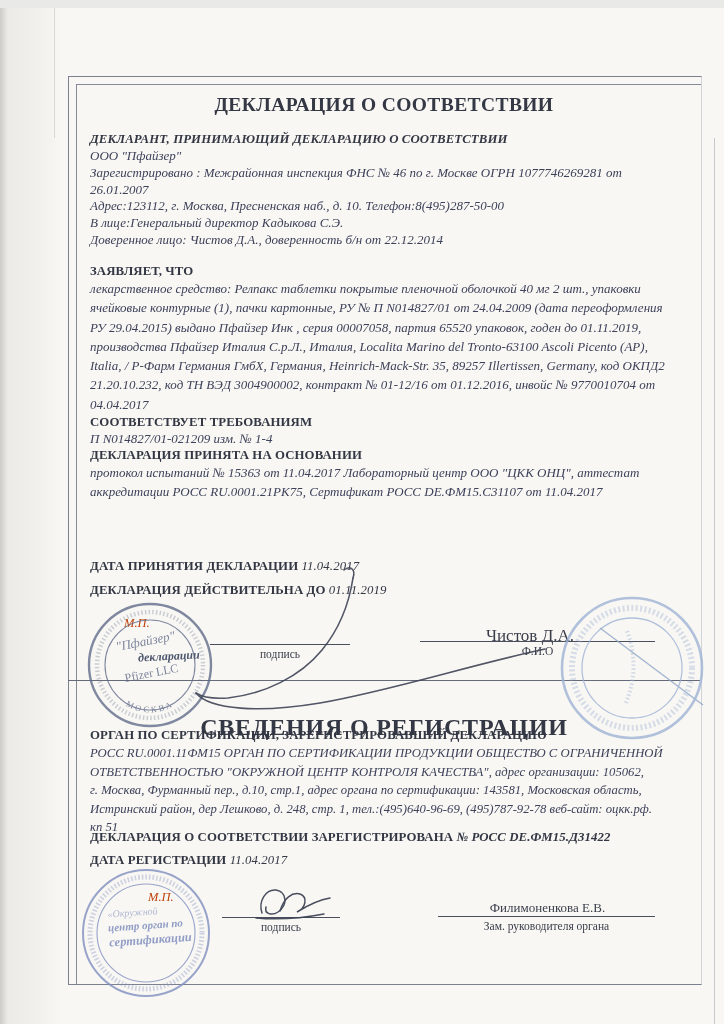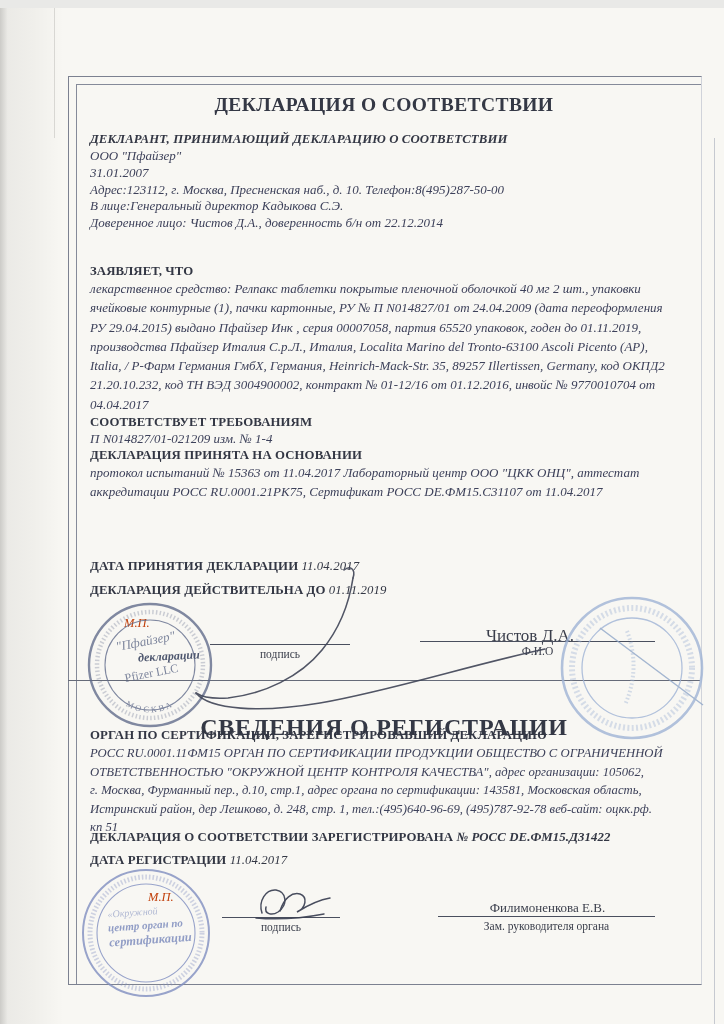--- a/index.html
+++ b/index.html
@@ -40,21 +40,22 @@
   <div class="abs frame">
     <div class="frame-inner"></div>
   </div>
   <div class="abs divider"></div>
 
   <div class="abs doc-title">ДЕКЛАРАЦИЯ О СООТВЕТСТВИИ</div>
 
   <div class="abs h" style="left:90px;top:124px;font-style:italic;">ДЕКЛАРАНТ, ПРИНИМАЮЩИЙ ДЕКЛАРАЦИЮ О СООТВЕТСТВИИ</div>
   <div class="abs it" style="left:90px;top:140px;line-height:16.8px;">
     <div class="line">ООО "Пфайзер"</div>
-    <div class="line">31.01.2007</div>
+    <div class="line">Зарегистрировано : Межрайонная инспекция ФНС № 46 по г. Москве ОГРН 1077746269281 от</div>
+    <div class="line">26.01.2007</div>
     <div class="line">Адрес:123112, г. Москва, Пресненская наб., д. 10. Телефон:8(495)287-50-00</div>
     <div class="line">В лице:Генеральный директор Кадыкова С.Э.</div>
     <div class="line">Доверенное лицо: Чистов Д.А., доверенность б/н от 22.12.2014</div>
   </div>
 
   <div class="abs h" style="left:90px;top:256px;text-align:right;">ЗАЯВЛЯЕТ, ЧТО</div>
   <div class="abs it" style="left:90px;top:271px;line-height:19.3px;">
     <div class="line">лекарственное средство: Релпакс таблетки покрытые пленочной оболочкой 40 мг 2 шт., упаковки</div>
     <div class="line">ячейковые контурные (1), пачки картонные, РУ № П N014827/01 от 24.04.2009 (дата переоформления</div>
     <div class="line">РУ 29.04.2015) выдано Пфайзер Инк , серия 00007058, партия 65520 упаковок, годен до 01.11.2019,</div>

